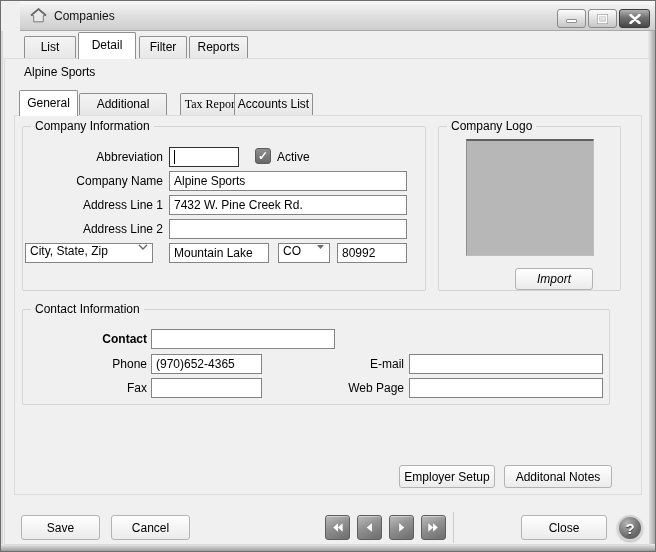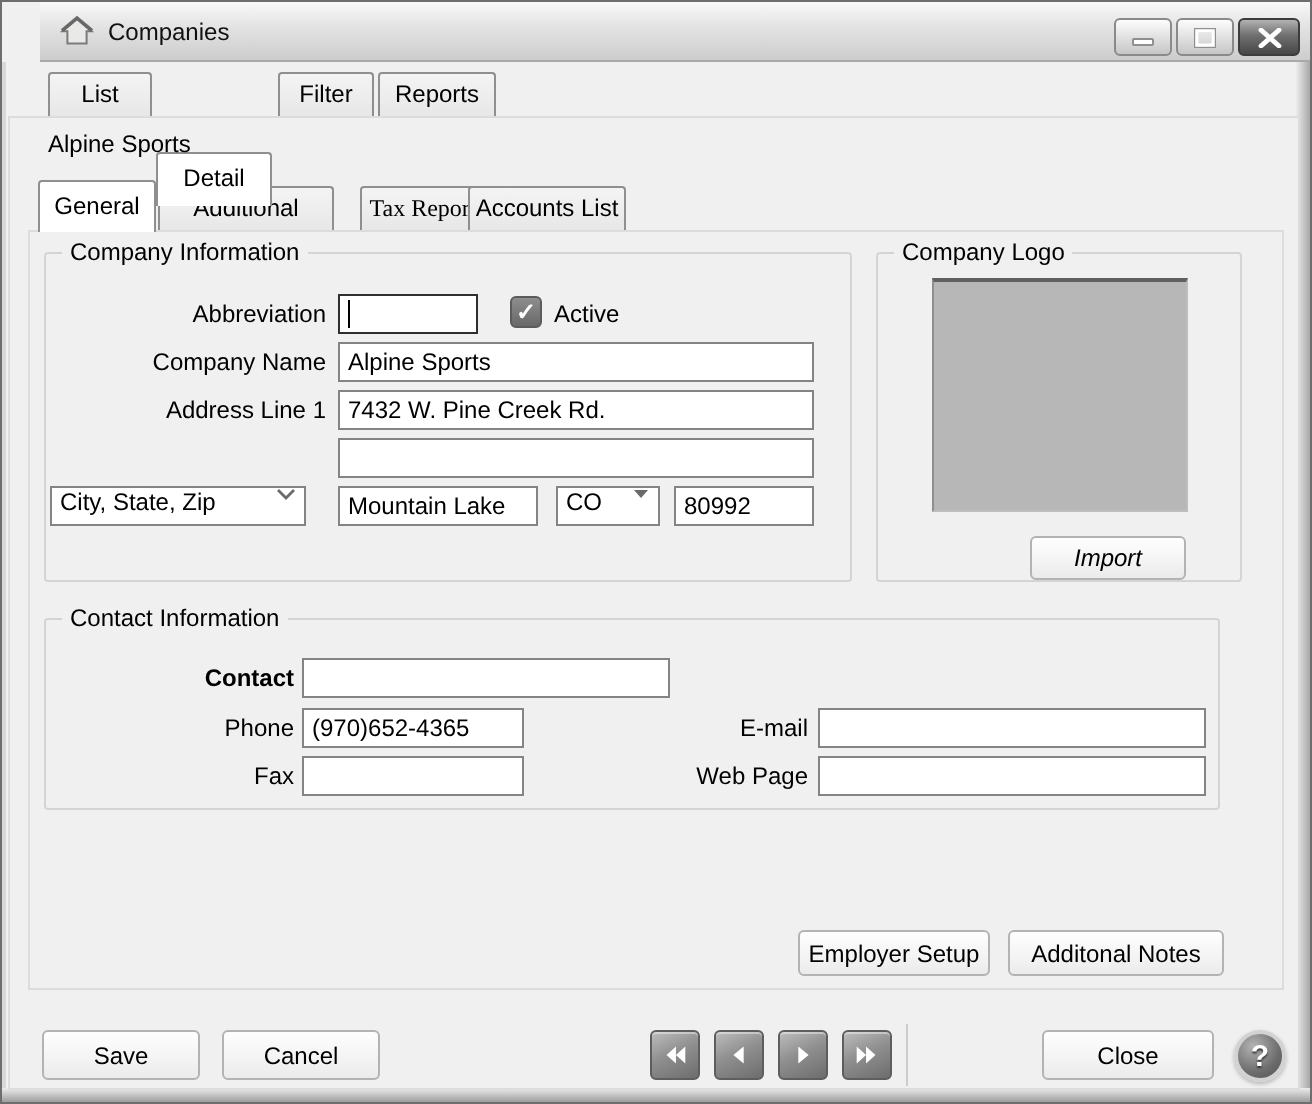--- a/index.html
+++ b/index.html
@@ -20,21 +20,21 @@
   .frame-right { position:absolute; top:30px; right:0; width:7px; bottom:0;
                  background:linear-gradient(to right,#ececec,#a8a8a8); }
   .frame-bottom { position:absolute; left:0; right:0; bottom:0; height:7px;
                   background:linear-gradient(#ececec,#9d9d9d); }
   .frame-left { position:absolute; top:30px; left:0; width:2px; bottom:0; background:#d8d8d8; }
 
   
   .tab { position:absolute; border:1px solid #8f8f8f; border-bottom:none; border-radius:2px 2px 0 0;
          background:linear-gradient(#f4f4f4,#e7e7e7); text-align:center; z-index:2; cursor:default; }
   .tab.main { top:35px; height:22px; line-height:21px; }
-  .tab.main.sel { top:31px; height:27px; line-height:25px; background:#fff; z-index:3;margin-top:44px; }
+  .tab.main.sel { top:31px; height:27px; line-height:25px; background:#fff; z-index:3; }
   .tab.sub { top:92px; height:22px; line-height:21px; }
   .tab.sub.sel { top:89px; height:26px; line-height:25px; background:#fff; z-index:3; }
   .page { position:absolute; border:1px solid #dcdcdc; background:#f0f0f0; z-index:1; }
 
   
   .grp { position:absolute; border:1px solid #d4d4d4; border-radius:2px; z-index:2; }
   .leg { position:absolute; top:-8px; left:8px; background:#f0f0f0; padding:0 4px; white-space:nowrap; }
   .rl  { position:absolute; text-align:right; white-space:nowrap; z-index:3; }
   .tb  { position:absolute; height:20px; border:1px solid #848484; background:#fff; z-index:3;
          font:12px "Liberation Sans",sans-serif; padding:0 4px; color:#000; }
@@ -113,20 +113,21 @@
   <div class="caret" style="left:173px;top:149px;"></div>
   <div class="chk" style="left:254px;top:147px;">✓</div>
   <div class="rl" style="left:276px;top:149px;text-align:left;">Active</div>
 
   <div class="rl" style="left:38px;top:173px;width:124px;">Company Name</div>
   <input class="tb" style="left: 168px; top: 170px; width: 238px;" value="Alpine Sports">
 
   <div class="rl" style="left:38px;top:197px;width:124px;">Address Line 1</div>
   <input class="tb" style="left: 168px; top: 194px; width: 238px;" value="7432 W. Pine Creek Rd.">
 
+  <div class="rl" style="left:38px;top:221px;width:124px;">Address Line 2</div>
   <input class="tb" style="left: 168px; top: 218px; width: 238px;" value="">
 
   <div class="combo" style="left:24px;top:242px;width:128px;">
     <span>City, State, Zip</span>
     <span class="arr">
       <svg width="10" height="6" viewBox="0 0 10 6">
           <path d="M1 1 L5 5 L9 1" stroke="#6a6a6a" stroke-width="1.4" fill="none"></path>
         </svg>
     </span>
   </div>

